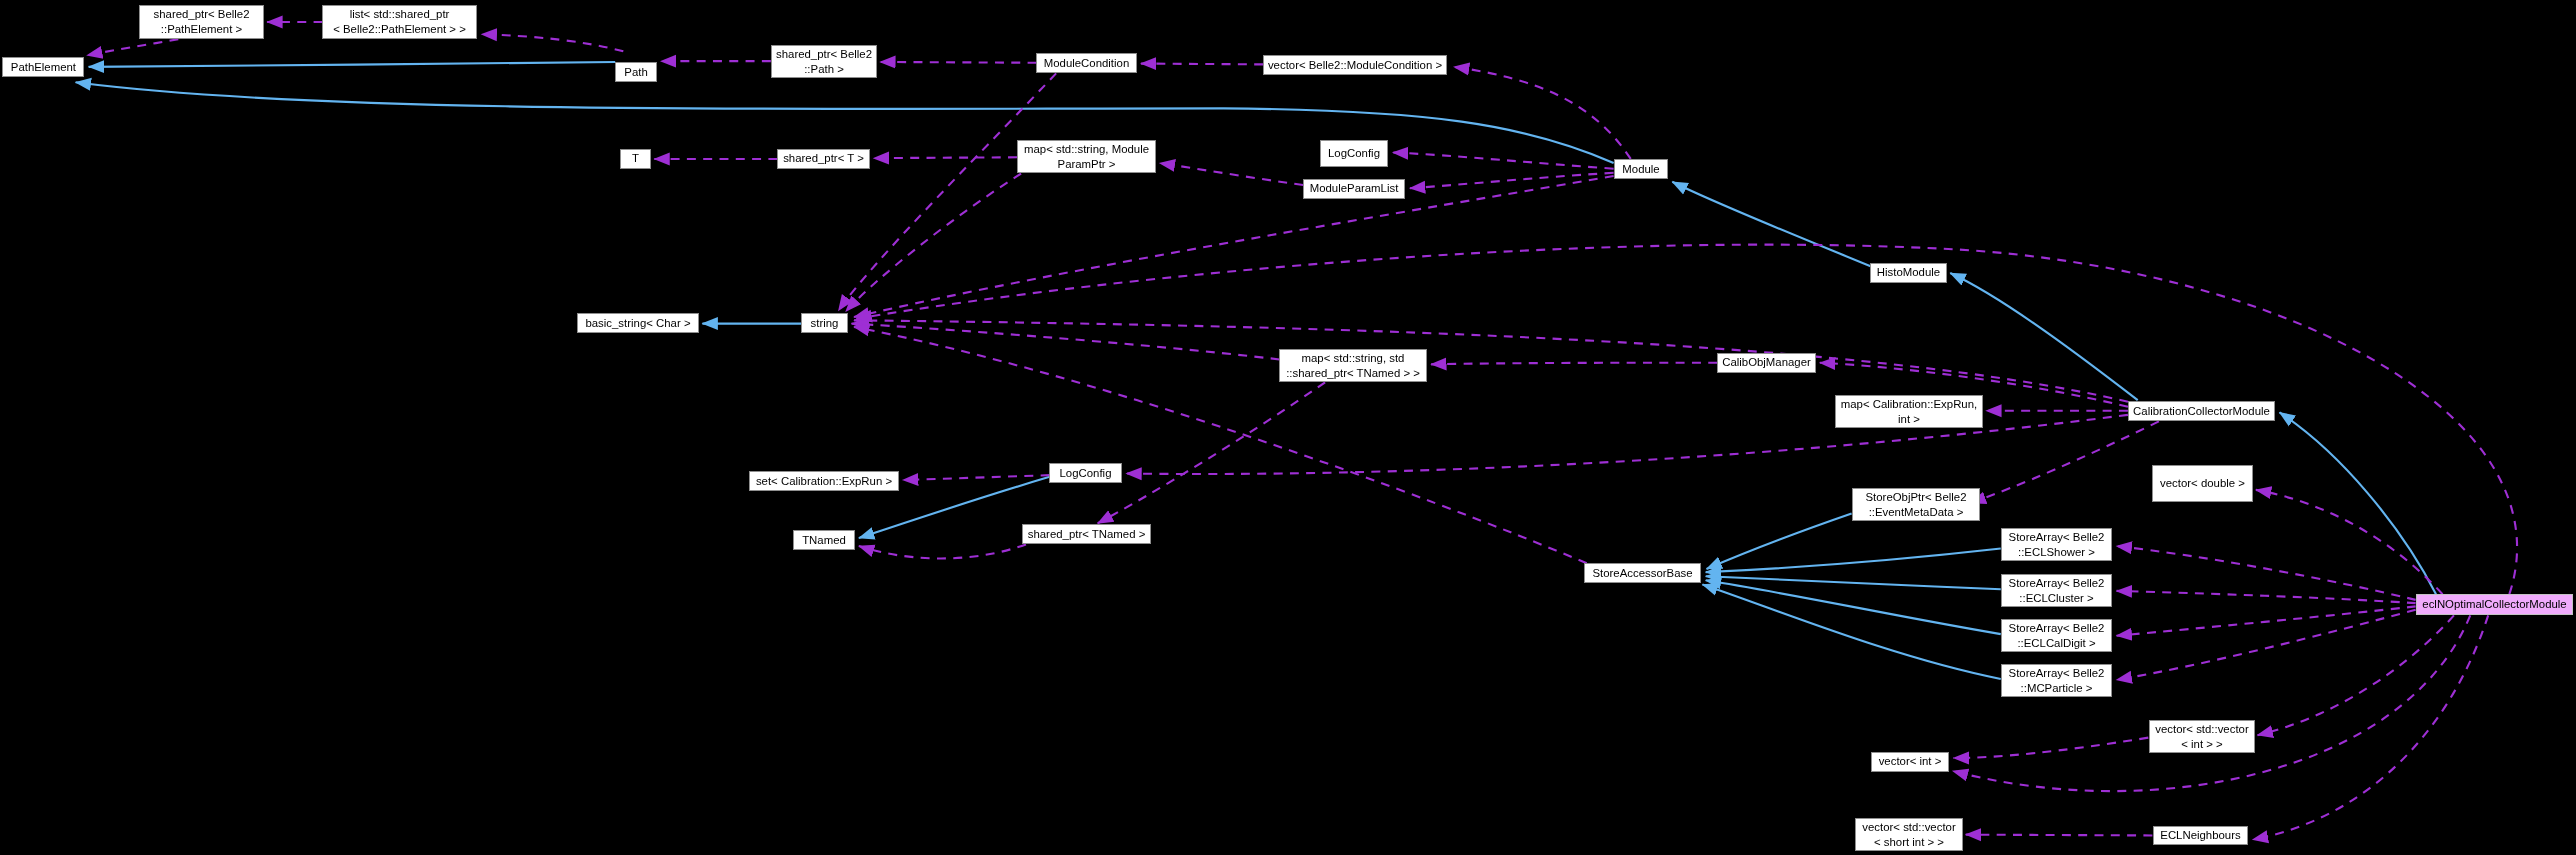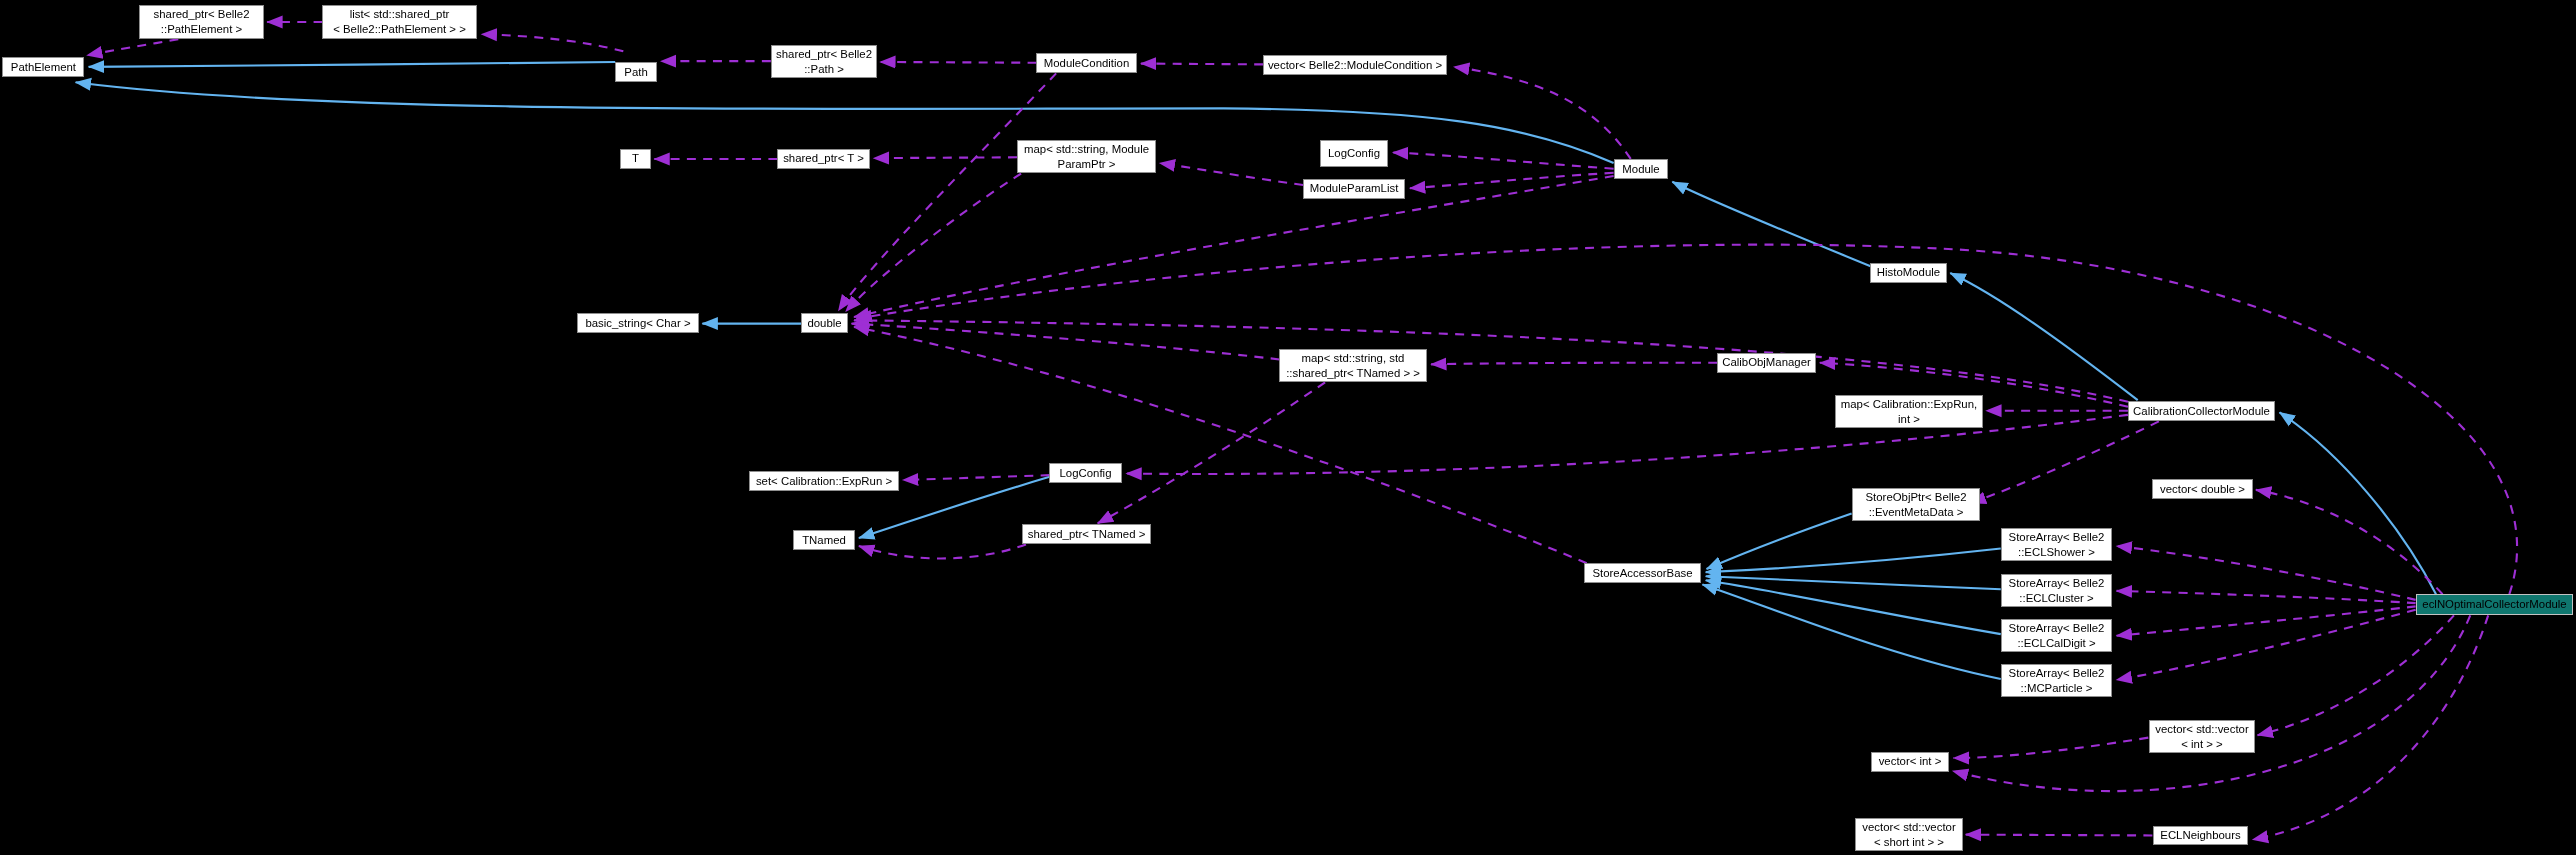--- a/index.html
+++ b/index.html
@@ -4,21 +4,21 @@
 <title>Diagram</title>
 <style>
   html,body{margin:0;padding:0;background:#000;}
   #stage{position:relative;width:2576px;height:855px;background:#000000;overflow:hidden;
          font-family:"Liberation Sans", sans-serif;}
   #stage svg.edges{position:absolute;left:0;top:0;}
   .node{position:absolute;box-sizing:border-box;background:#ffffff;border:1.6px solid #8f8f8f;
         color:#000;display:flex;flex-direction:column;align-items:center;justify-content:center;
         font-size:11.4px;line-height:14.7px;white-space:nowrap;text-align:center;z-index:2;}
   .node span{display:block;text-align:right;}
-  .node.hl{background:#0f766e;border-color:#c2c2c2;}
+  .node.hl{background:#f0abfc;border-color:#c2c2c2;}
   .ei{stroke:#63b4f0;stroke-width:2.6;fill:none;}
   .eu{stroke:#9e2fd4;stroke-width:2.6;fill:none;stroke-dasharray:11 9;}
 </style>
 </head>
 <body>
 
 <div id="stage">
 
 <svg class="edges" width="2576" height="855" viewBox="0 0 3159 1049">
   <defs>
@@ -125,21 +125,21 @@
   <div class="node" style="left:1614px;top:159px;width:54px;height:20.4px">
       <span>Module</span>
     </div>
   <div class="node" style="left:1870px;top:263px;width:77px;height:19.6px">
       <span>HistoModule</span>
     </div>
   <div class="node" style="left:577px;top:313px;width:122px;height:20.4px">
       <span>basic_string&lt; Char &gt;</span>
     </div>
   <div class="node" style="left:801px;top:313px;width:47px;height:20.4px">
-      <span>double</span>
+      <span>string</span>
     </div>
   <div class="node" style="left:1279px;top:349px;width:148px;height:33px">
       <span>map&lt; std::string, std</span>
       <span>::shared_ptr&lt; TNamed &gt; &gt;</span>
     </div>
   <div class="node" style="left:1717px;top:353px;width:99px;height:19.6px">
       <span>CalibObjManager</span>
     </div>
   <div class="node" style="left:1835px;top:395px;width:148px;height:33px">
       <span>map&lt; Calibration::ExpRun,</span>
@@ -153,21 +153,21 @@
     </div>
   <div class="node" style="left:1049px;top:463px;width:73px;height:20.4px">
       <span>LogConfig</span>
     </div>
   <div class="node" style="left:793px;top:530px;width:62px;height:20.4px">
       <span>TNamed</span>
     </div>
   <div class="node" style="left:1022px;top:524px;width:129px;height:20.4px">
       <span>shared_ptr&lt; TNamed &gt;</span>
     </div>
-  <div class="node" style="left:2152px;top:479px;width:101px;height:20px">
+  <div class="node" style="left:2152px;top:465px;width:101px;height:37px">
       <span>vector&lt; double &gt;</span>
     </div>
   <div class="node" style="left:1852px;top:488px;width:128px;height:33px">
       <span>StoreObjPtr&lt; Belle2</span>
       <span>::EventMetaData &gt;</span>
     </div>
   <div class="node" style="left:1584px;top:563px;width:117px;height:20.4px">
       <span>StoreAccessorBase</span>
     </div>
   <div class="node" style="left:2001px;top:528px;width:111px;height:33px">

